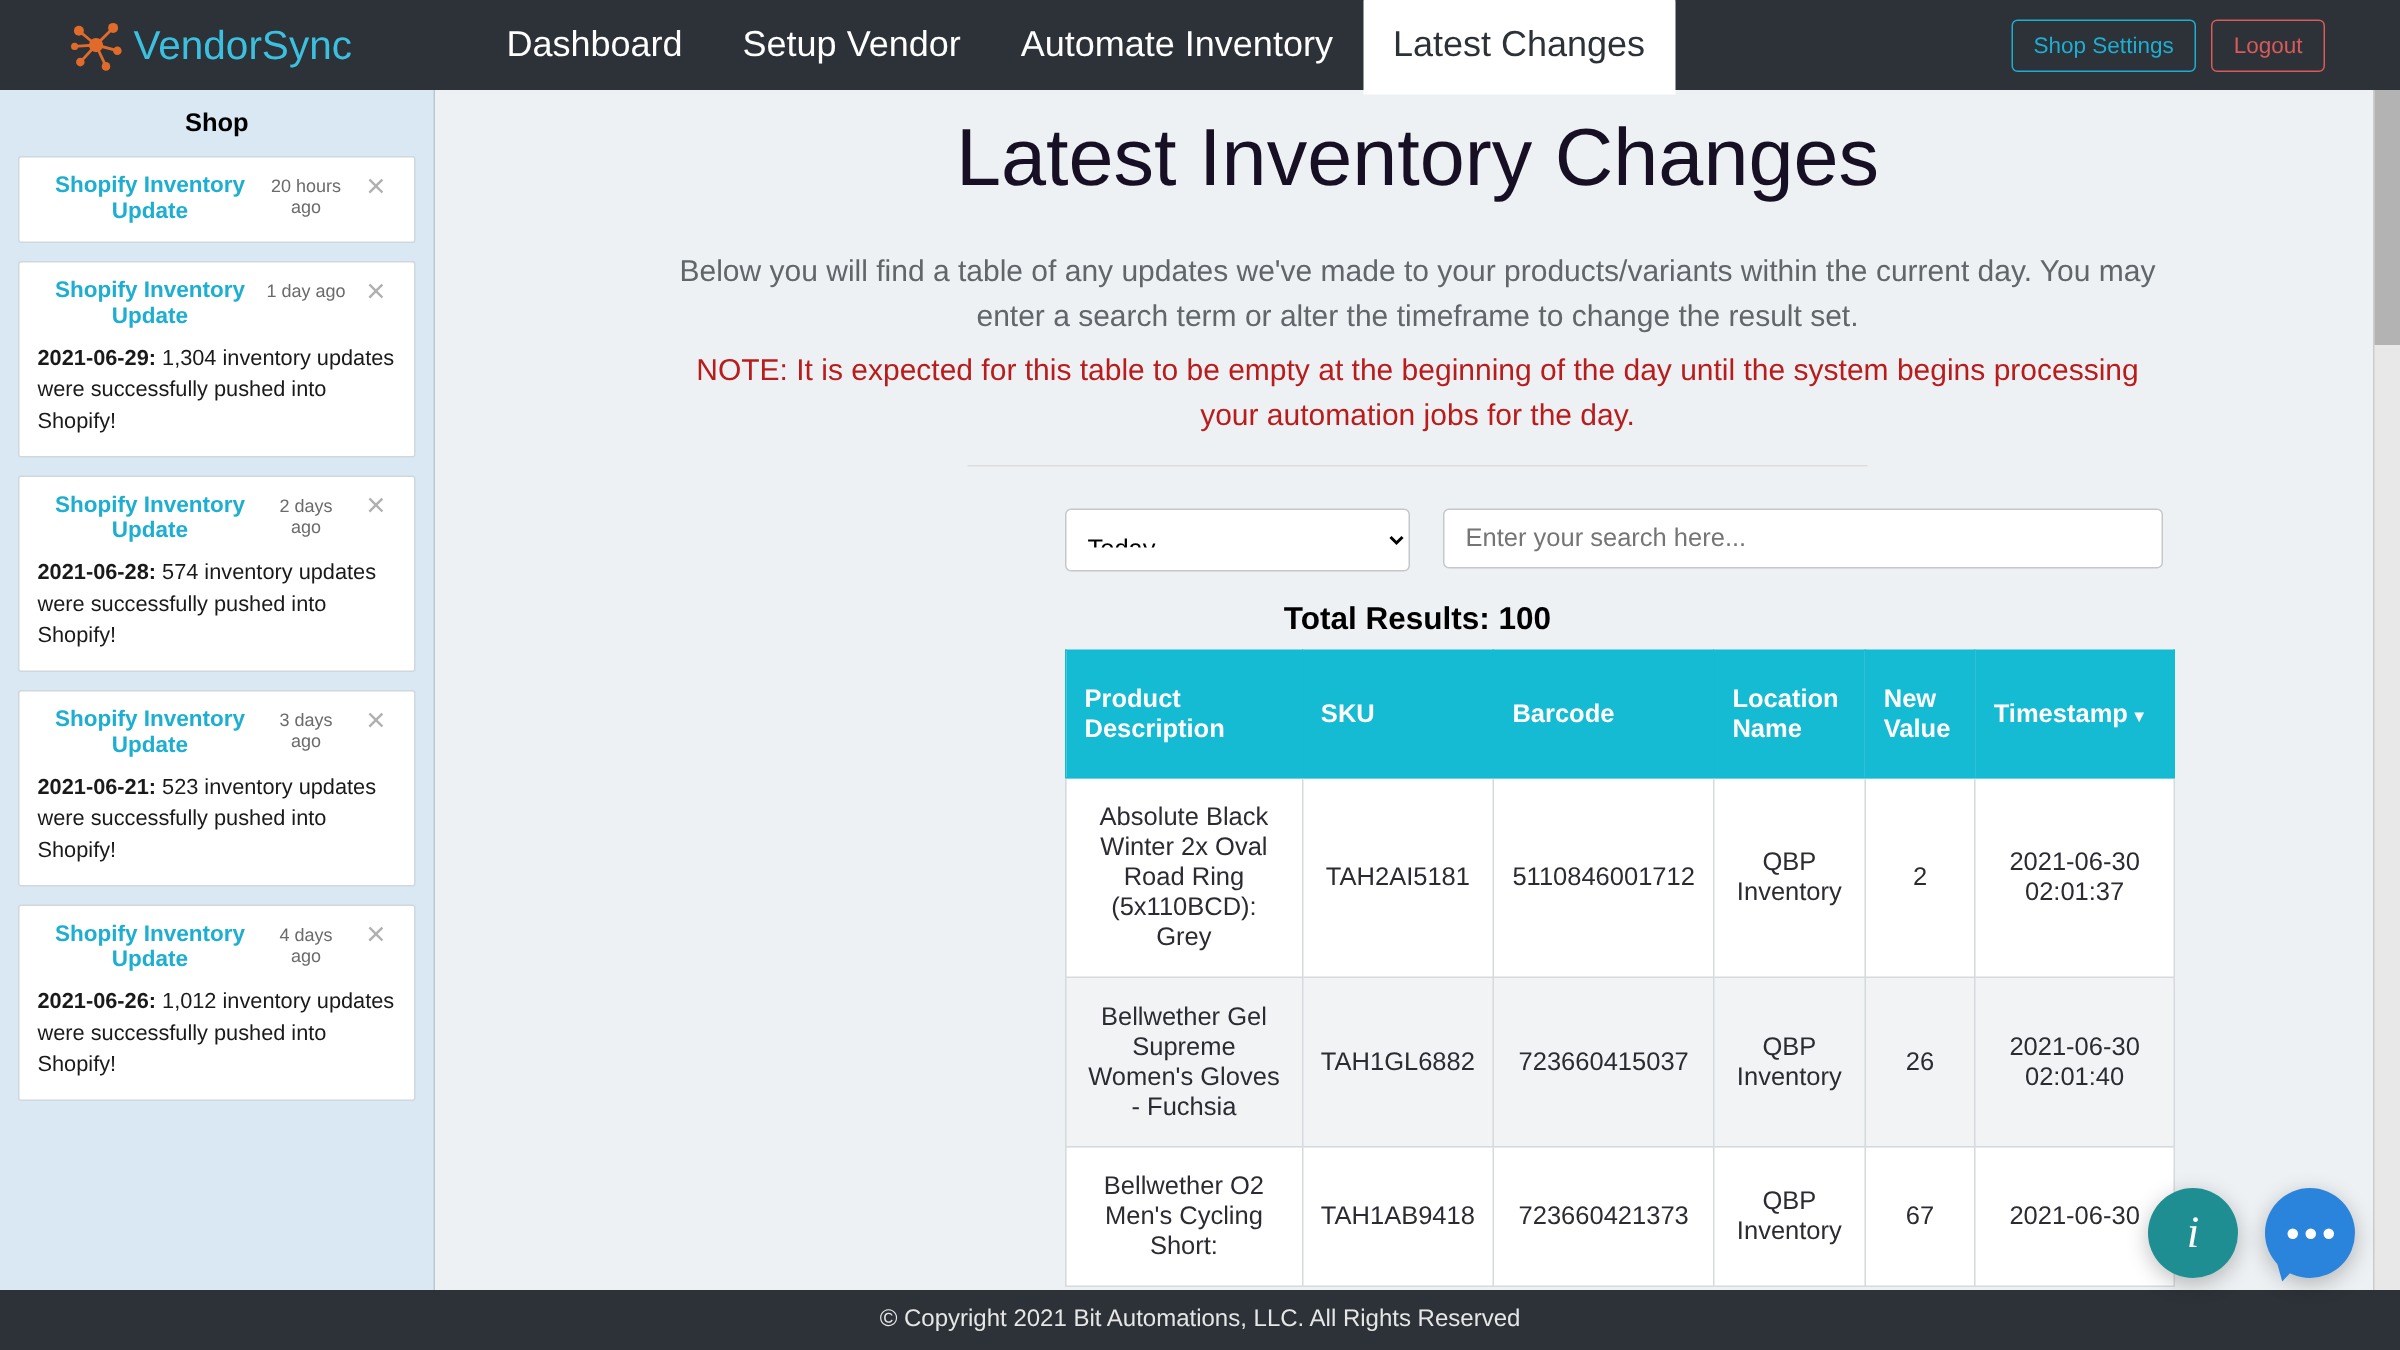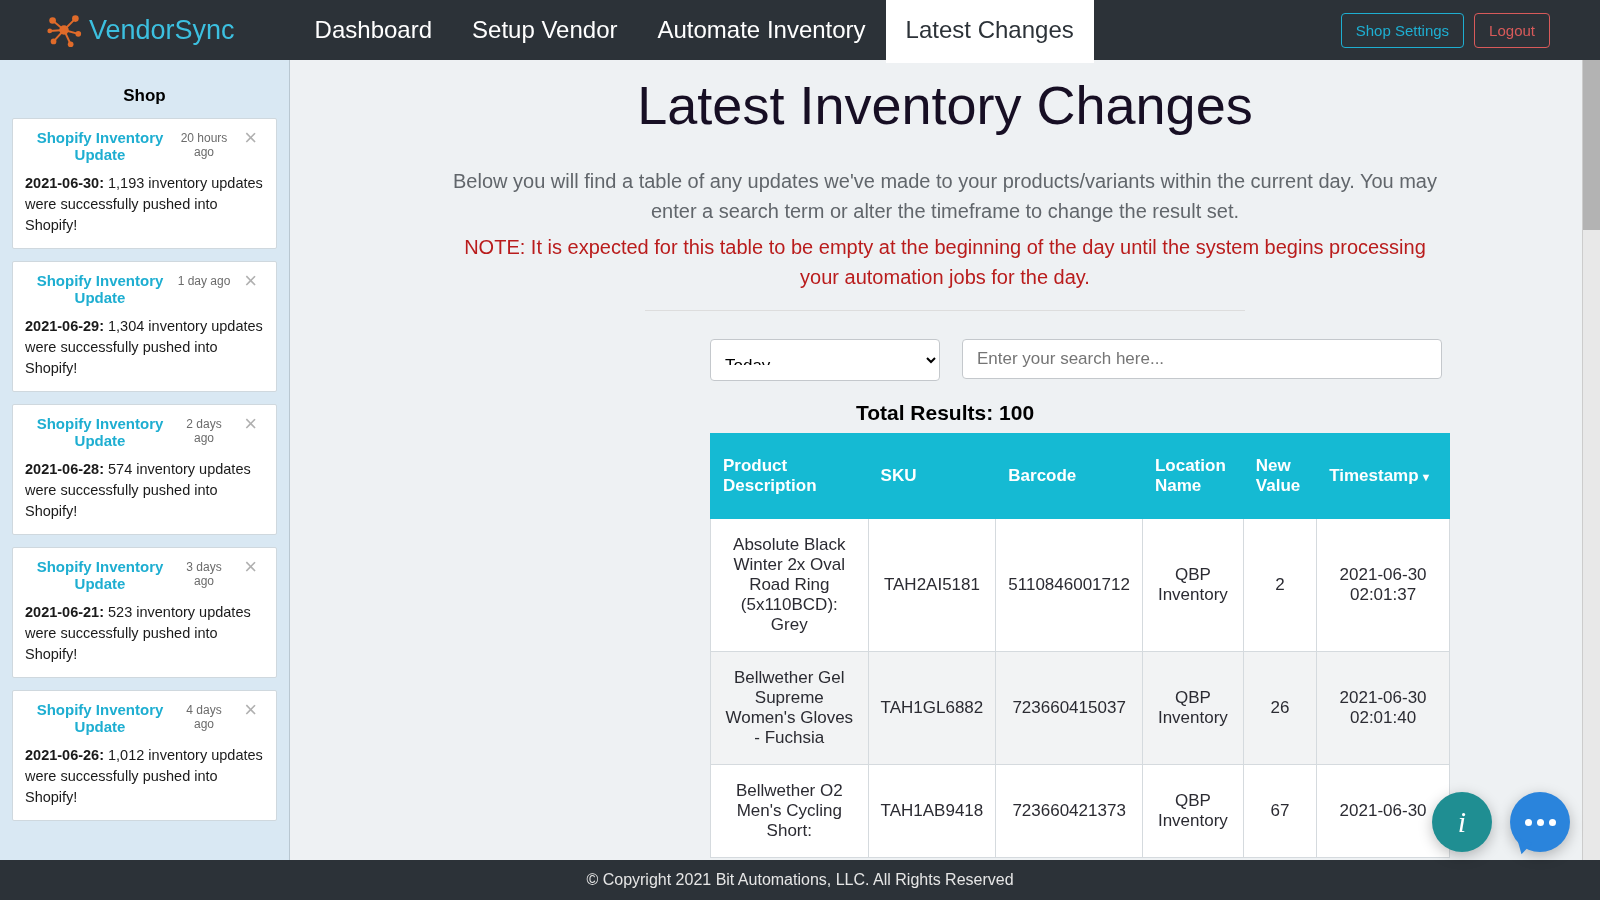--- a/index.html
+++ b/index.html
@@ -11,20 +11,21 @@
   height: 900px;
   position: relative;
 }
 .topnav {
   background: #2c3238;
   height: 60px;
   display: flex;
   align-items: center;
   padding: 0 50px 0 45px;
   position: relative;
+  gap: 23px;
 }
 .logo {
   display: flex; align-items: center; gap: 6px;
   margin-right: 60px;
 }
 .logo-icon { width: 38px; height: 38px; }
 .logo-text { color: #3cc0e0; font-size: 27px; font-weight: 400; }
 .nav-items { display: flex; gap: 0; }
 .nav-item {
   color: #fff; font-size: 24px; padding: 19px 20px;
@@ -43,21 +44,21 @@
 
 .body-wrap {
   display: flex; height: calc(100% - 60px - 40px);
 }
 
 .sidebar {
   width: 290px; min-width: 290px;
   background: #d9e8f3;
   border-right: 1px solid #b9c7d1;
   overflow: hidden;
-  padding: 14px 12px;
+  padding: 0 12px;
 }
 .sidebar-title {
   text-align: center; font-weight: bold; font-size: 17px;
   margin: 12px 0;
 }
 .notif-card {
   background: #fff; border: 1px solid #cfd8de;
   border-radius: 2px; padding: 10px 12px 12px;
   margin-bottom: 12px;
 }
@@ -194,21 +195,20 @@
 <div class="body-wrap">
   <aside class="sidebar">
     <div class="sidebar-title">Shop</div>
     <div id="notif-list">
         <div class="notif-card">
           <div class="notif-head">
             <div class="notif-title">Shopify Inventory Update</div>
             <div class="notif-time">20 hours ago</div>
             <div class="notif-close">×</div>
           </div>
-          <div class="notif-body"><b>2021-06-30:</b> 1,193 inventory updates were successfully pushed into Shopify!</div>
         </div>
         <div class="notif-card">
           <div class="notif-head">
             <div class="notif-title">Shopify Inventory Update</div>
             <div class="notif-time">1 day ago</div>
             <div class="notif-close">×</div>
           </div>
           <div class="notif-body"><b>2021-06-29:</b> 1,304 inventory updates were successfully pushed into Shopify!</div>
         </div>
         <div class="notif-card">

